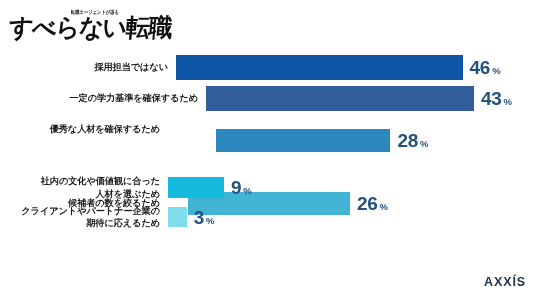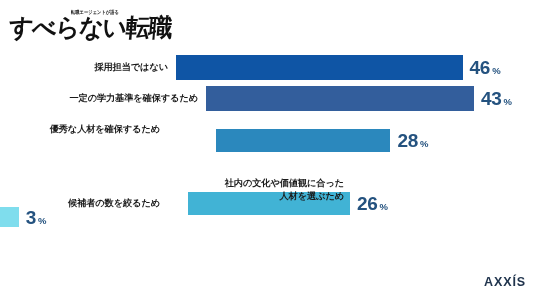--- a/index.html
+++ b/index.html
@@ -153,29 +153,31 @@
           <div class="bar-value"><span>28</span><span class="pct">%</span></div>
         </div>
       </div>
       <div class="row" style="top: 96px; height: 23px; margin-top: 44px;">
         <div class="row-label">候補者の数を絞るため</div>
         <div class="bar-wrap" style="height: 23px; padding-left: 20px;">
           <div class="bar" style="width: 161.98px; background: rgb(65, 179, 213);"></div>
           <div class="bar-value"><span>26</span><span class="pct">%</span></div>
         </div>
       </div>
-      <div class="row" style="top: 125px; height: 21px; flex-direction: column;">
+      <div class="row" style="top: 125px; height: 21px;">
         <div class="row-label">社内の文化や価値観に合った
 人材を選ぶため</div>
         <div class="bar-wrap" style="height: 21px;">
           <div class="bar" style="width: 56.07px; background: rgb(22, 186, 222);"></div>
           <div class="bar-value"><span>9</span><span class="pct">%</span></div>
         </div>
       </div>
       <div class="row" style="top: 155px; height: 20px;">
+        <div class="row-label">クライアントやパートナー企業の
+期待に応えるため</div>
         <div class="bar-wrap" style="height: 20px;">
           <div class="bar" style="width: 18.69px; background: rgb(127, 221, 237);"></div>
           <div class="bar-value"><span>3</span><span class="pct">%</span></div>
         </div>
       </div>
     </div>
 
   <div id="axxis-logo">AXXÍS</div>
 
 </div>

